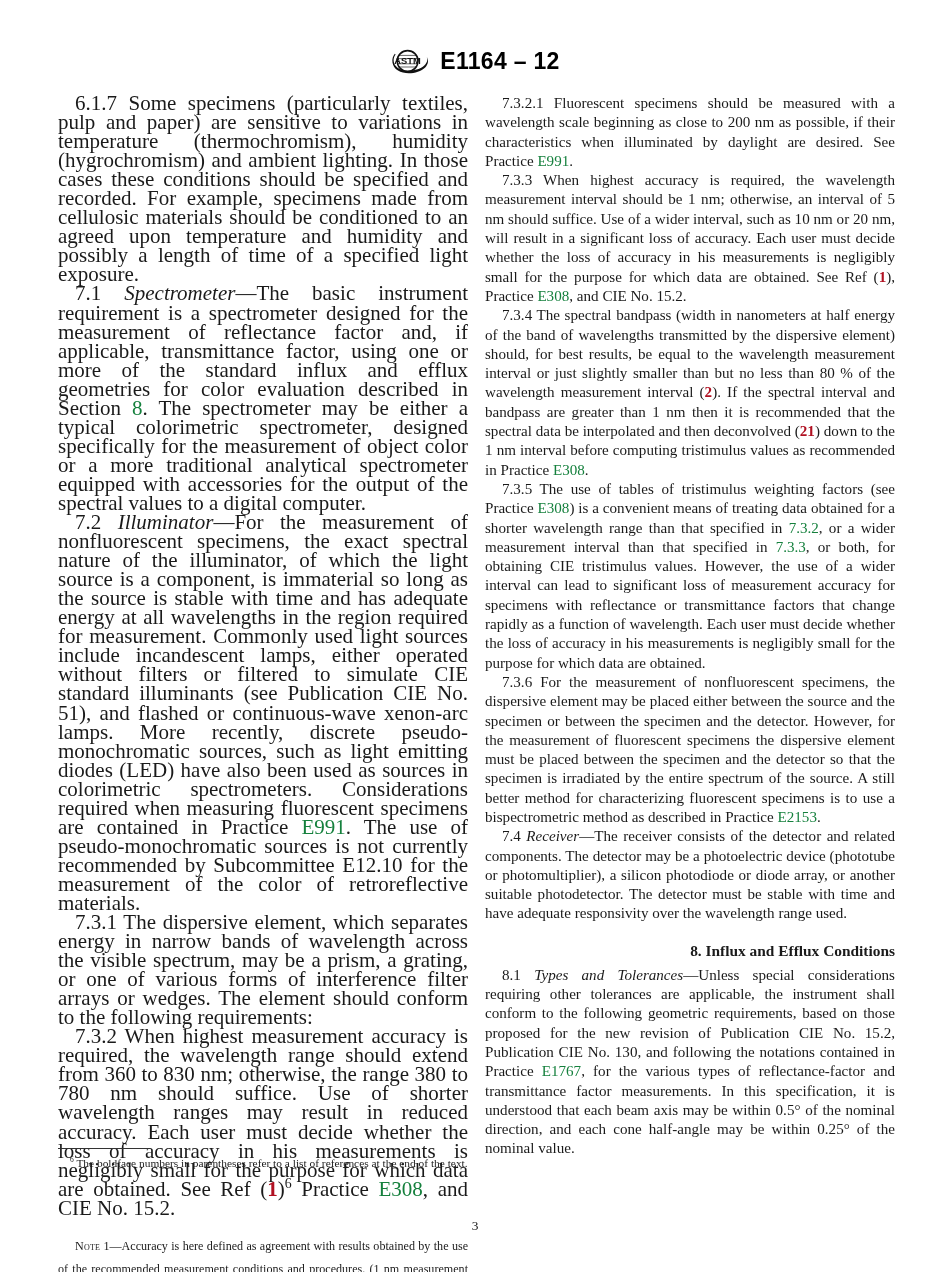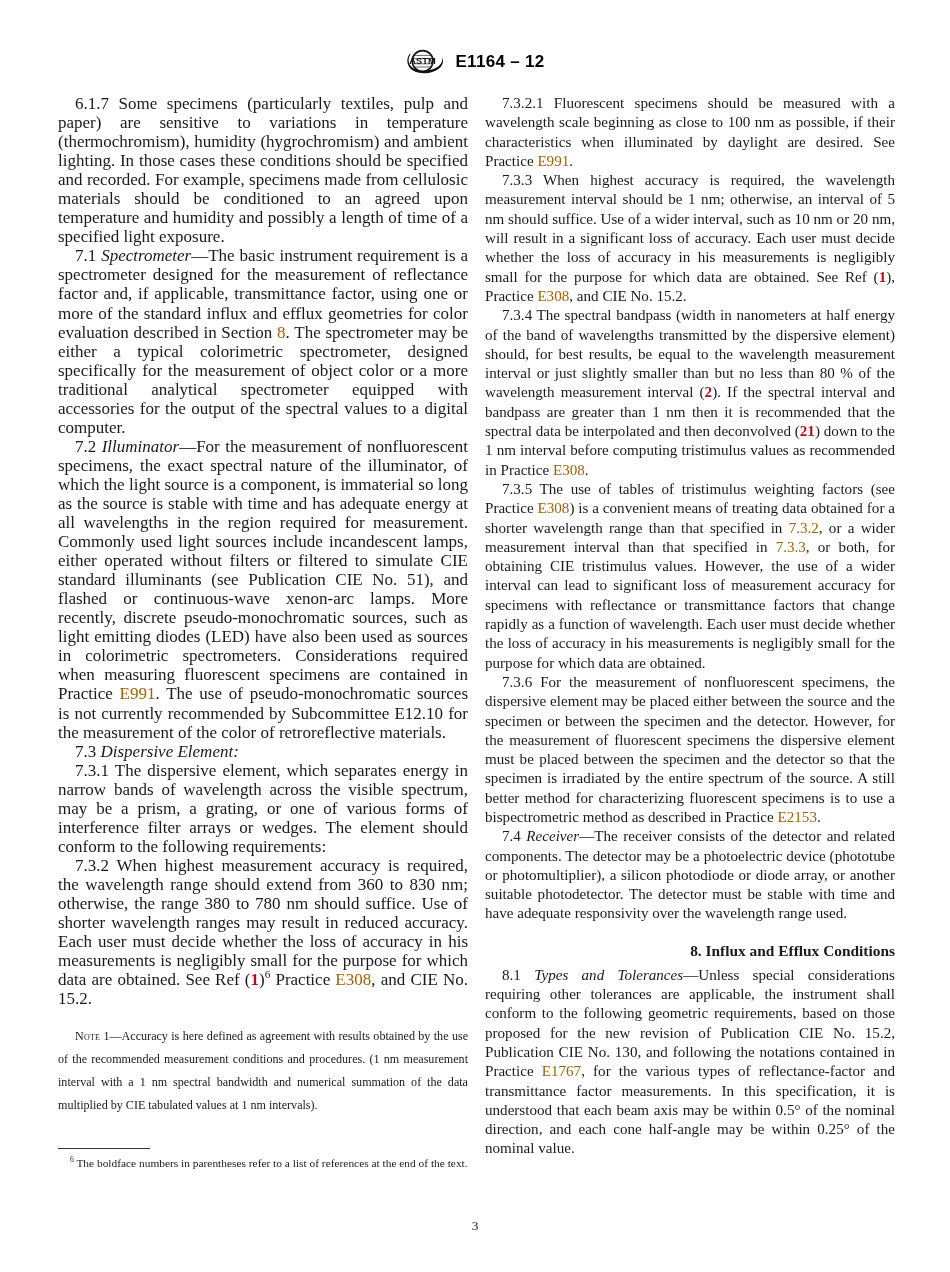--- a/index.html
+++ b/index.html
@@ -35,21 +35,21 @@
     justify-content: center;
     gap: 10px;
   }
   .astm-logo {
     width: 40px;
     height: 32px;
     display: block;
   }
   .header-title {
     font-family: "Liberation Sans", "DejaVu Sans", sans-serif;
-    font-size: 17px;
+    font-size: 23px;
     font-weight: bold;
     letter-spacing: 0.3px;
     color: #000;
     line-height: 1;
     white-space: pre;
   }
 
   
   .col {
     position: absolute;
@@ -58,21 +58,21 @@
     text-align: justify;
     text-justify: inter-word;
     -webkit-hyphens: none;
     hyphens: none;
   }
   .col-left  { left: 58px;  }
   .col-right { left: 485px; }
 
   p.para {
     margin: 0;
-    font-size: 17px;
+    font-size: 21px;
     line-height: 19.05px;
     text-indent: 17px;
     text-align: justify;
   }
   .col-right p.para {
     font-size: 15.1px;
     line-height: 19.3px;
   }
 
   h3.sec-head {
@@ -87,21 +87,21 @@
   }
   .col-right h3.sec-head {
     font-size: 15.4px;
     padding-top: 17px;
     padding-bottom: 6px;
     text-align: right;
   }
   .gap-before { margin-top: 11px; }
 
   em.it { }
-  .ref  { color: #a16207; font-family: Liberation Serif, serif; }
+  .ref  { color: #15803d; font-family: Liberation Serif, serif; }
   .ref-b { color: #b01122; font-weight: bold; }
   sup.fn { font-size: 0.66em; vertical-align: super; line-height: 0; }
 
   
   .smallcaps {
     font-variant: small-caps;
     letter-spacing: 0.2px;
   }
 
   
@@ -175,32 +175,31 @@
 
   <div class="col col-left">
 
     <p class="para">6.1.7  Some specimens (particularly textiles, pulp and paper) are sensitive to variations in temperature (thermochromism), humidity (hygrochromism) and ambient lighting. In those cases these conditions should be specified and recorded. For example, specimens made from cellulosic materials should be conditioned to an agreed upon temperature and humidity and possibly a length of time of a specified light exposure.</p>
 
 
     <p class="para"><span>7.1 </span><em class="it">Spectrometer</em><span>—</span><span>The basic instrument requirement is a spectrometer designed for the measurement of reflectance factor and, if applicable, transmittance factor, using one or more of the standard influx and efflux geometries for color evaluation described in Section </span><span class="ref">8</span><span>. The spectrometer may be either a typical colorimetric spectrometer, designed specifically for the measurement of object color or a more traditional analytical spectrometer equipped with accessories for the output of the spectral values to a digital computer.</span></p>
 
     <p class="para gap-before"><span>7.2 </span><em class="it">Illuminator</em><span>—</span><span>For the measurement of nonfluorescent specimens, the exact spectral nature of the illuminator, of which the light source is a component, is immaterial so long as the source is stable with time and has adequate energy at all wavelengths in the region required for measurement. Commonly used light sources include incandescent lamps, either operated without filters or filtered to simulate CIE standard illuminants (see Publication CIE No. 51), and flashed or continuous-wave xenon-arc lamps. More recently, discrete pseudo-monochromatic sources, such as light emitting diodes (LED) have also been used as sources in colorimetric spectrometers. Considerations required when measuring fluorescent specimens are contained in Practice </span><span class="ref">E991</span><span>. The use of pseudo-monochromatic sources is not currently recommended by Subcommittee E12.10 for the measurement of the color of retroreflective materials.</span></p>
 
-    <p class="para gap-before"><span>7.3 </span><em class="it">Dispersive Element:</em></p>
 
     <p class="para">7.3.1  The dispersive element, which separates energy in narrow bands of wavelength across the visible spectrum, may be a prism, a grating, or one of various forms of interference filter arrays or wedges. The element should conform to the following requirements:</p>
 
     <p class="para"><span>7.3.2  When highest measurement accuracy is required, the wavelength range should extend from 360 to 830 nm; otherwise, the range 380 to 780 nm should suffice. Use of shorter wavelength ranges may result in reduced accuracy. Each user must decide whether the loss of accuracy in his measurements is negligibly small for the purpose for which data are obtained. See Ref (</span><span class="ref-b">1</span><span>)</span><sup class="fn">6</sup><span> Practice </span><span class="ref">E308</span><span>, and CIE No. 15.2.</span></p>
 
     <p class="note"><span class="smallcaps">Note</span><span> 1</span><span>—</span><span>Accuracy is here defined as agreement with results obtained by the use of the recommended measurement conditions and procedures. (1 nm measurement interval with a 1 nm spectral bandwidth and numerical summation of the data multiplied by CIE tabulated values at 1 nm intervals).</span></p>
   </div>
 
   <div class="col col-right">
 
-    <p class="para"><span>7.3.2.1  Fluorescent specimens should be measured with a wavelength scale beginning as close to 100 nm as possible, if their characteristics when illuminated by daylight are desired. See Practice </span><span class="ref">E991</span><span>.</span></p>
+    <p class="para"><span>7.3.2.1  Fluorescent specimens should be measured with a wavelength scale beginning as close to 200 nm as possible, if their characteristics when illuminated by daylight are desired. See Practice </span><span class="ref">E991</span><span>.</span></p>
 
     <p class="para"><span>7.3.3  When highest accuracy is required, the wavelength measurement interval should be 1 nm; otherwise, an interval of 5 nm should suffice. Use of a wider interval, such as 10 nm or 20 nm, will result in a significant loss of accuracy. Each user must decide whether the loss of accuracy in his measurements is negligibly small for the purpose for which data are obtained. See Ref (</span><span class="ref-b">1</span><span>), Practice </span><span class="ref">E308</span><span>, and CIE No. 15.2.</span></p>
 
     <p class="para"><span>7.3.4  The spectral bandpass (width in nanometers at half energy of the band of wavelengths transmitted by the dispersive element) should, for best results, be equal to the wavelength measurement interval or just slightly smaller than but no less than 80 % of the wavelength measurement interval (</span><span class="ref-b">2</span><span>). If the spectral interval and bandpass are greater than 1 nm then it is recommended that the spectral data be interpolated and then deconvolved (</span><span class="ref-b">21</span><span>) down to the 1 nm interval before computing tristimulus values as recommended in Practice </span><span class="ref">E308</span><span>.</span></p>
 
     <p class="para"><span>7.3.5  The use of tables of tristimulus weighting factors (see Practice </span><span class="ref">E308</span><span>) is a convenient means of treating data obtained for a shorter wavelength range than that specified in </span><span class="ref">7.3.2</span><span>, or a wider measurement interval than that specified in </span><span class="ref">7.3.3</span><span>, or both, for obtaining CIE tristimulus values. However, the use of a wider interval can lead to significant loss of measurement accuracy for specimens with reflectance or transmittance factors that change rapidly as a function of wavelength. Each user must decide whether the loss of accuracy in his measurements is negligibly small for the purpose for which data are obtained.</span></p>
 
     <p class="para"><span>7.3.6  For the measurement of nonfluorescent specimens, the dispersive element may be placed either between the source and the specimen or between the specimen and the detector. However, for the measurement of fluorescent specimens the dispersive element must be placed between the specimen and the detector so that the specimen is irradiated by the entire spectrum of the source. A still better method for characterizing fluorescent specimens is to use a bispectrometric method as described in Practice </span><span class="ref">E2153</span><span>.</span></p>
 
     <p class="para gap-before"><span>7.4 </span><em class="it">Receiver</em><span>—</span><span>The receiver consists of the detector and related components. The detector may be a photoelectric device (phototube or photomultiplier), a silicon photodiode or diode array, or another suitable photodetector. The detector must be stable with time and have adequate responsivity over the wavelength range used.</span></p>

